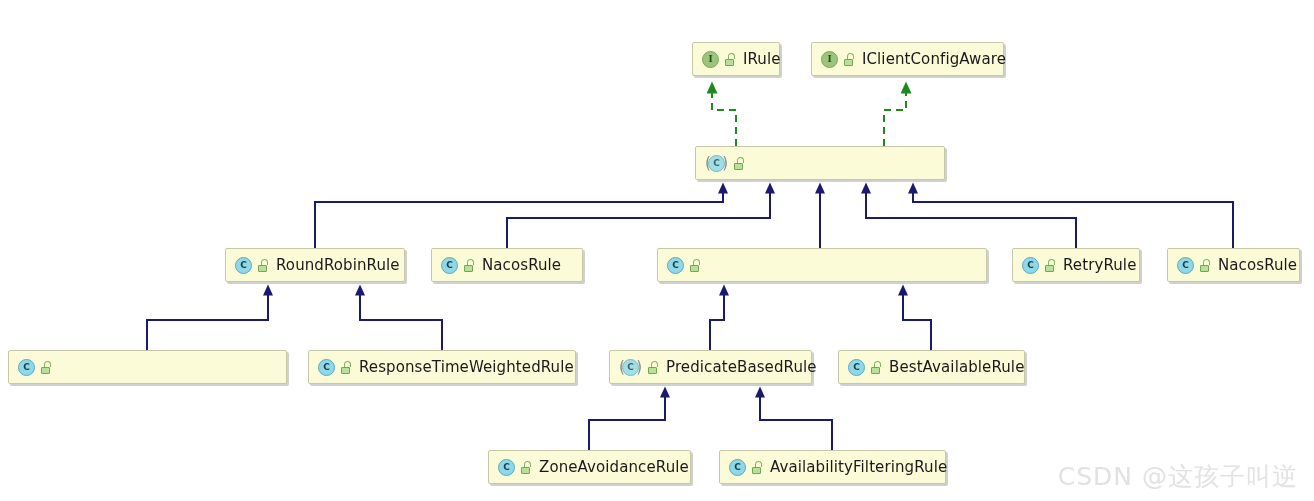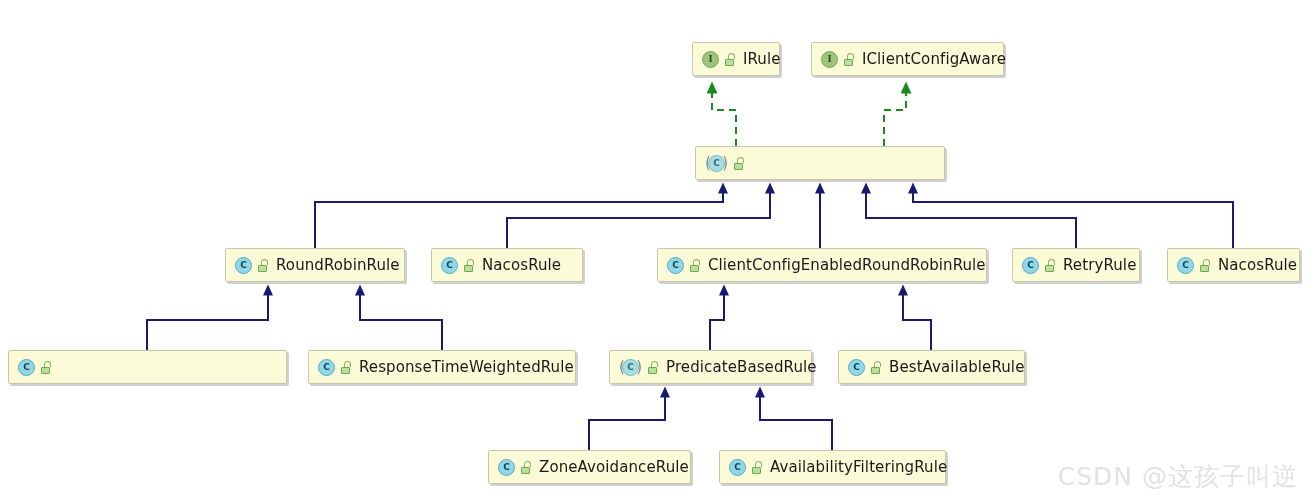--- a/index.html
+++ b/index.html
@@ -239,21 +239,20 @@
         <span class="node-label">NacosRule</span>
       </div>
       <div class="node" style="left: 657px; top: 248px; width: 330px;">
         <span class="type-icon cls">
           <span class="disc">C</span>
         </span>
         <span class="lock-icon">
           <span class="shackle"></span>
           <span class="body"></span>
         </span>
-        <span class="node-label">ClientConfigEnabledRoundRobinRule</span>
       </div>
       <div class="node" style="left: 1012px; top: 248px; width: 128px;">
         <span class="type-icon cls">
           <span class="disc">C</span>
         </span>
         <span class="lock-icon">
           <span class="shackle"></span>
           <span class="body"></span>
         </span>
         <span class="node-label">RetryRule</span>

